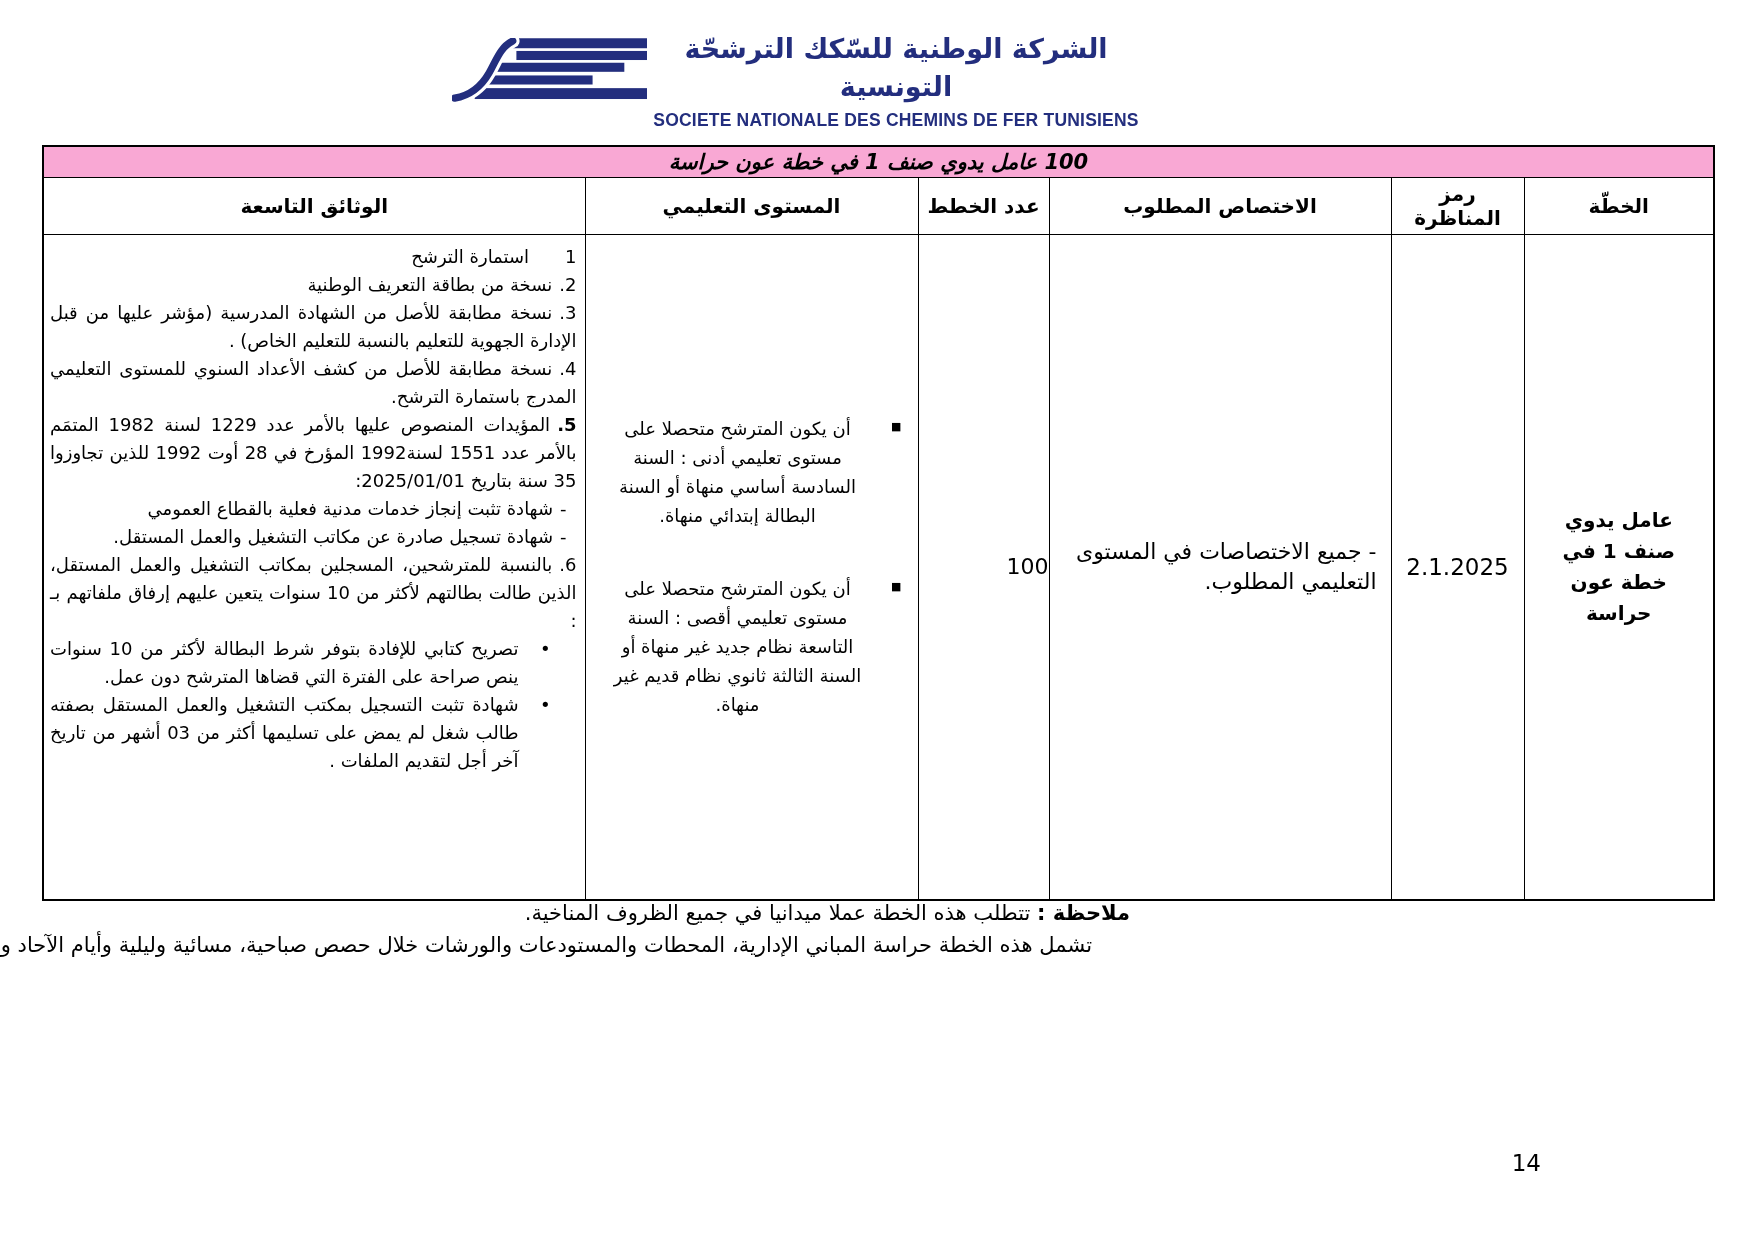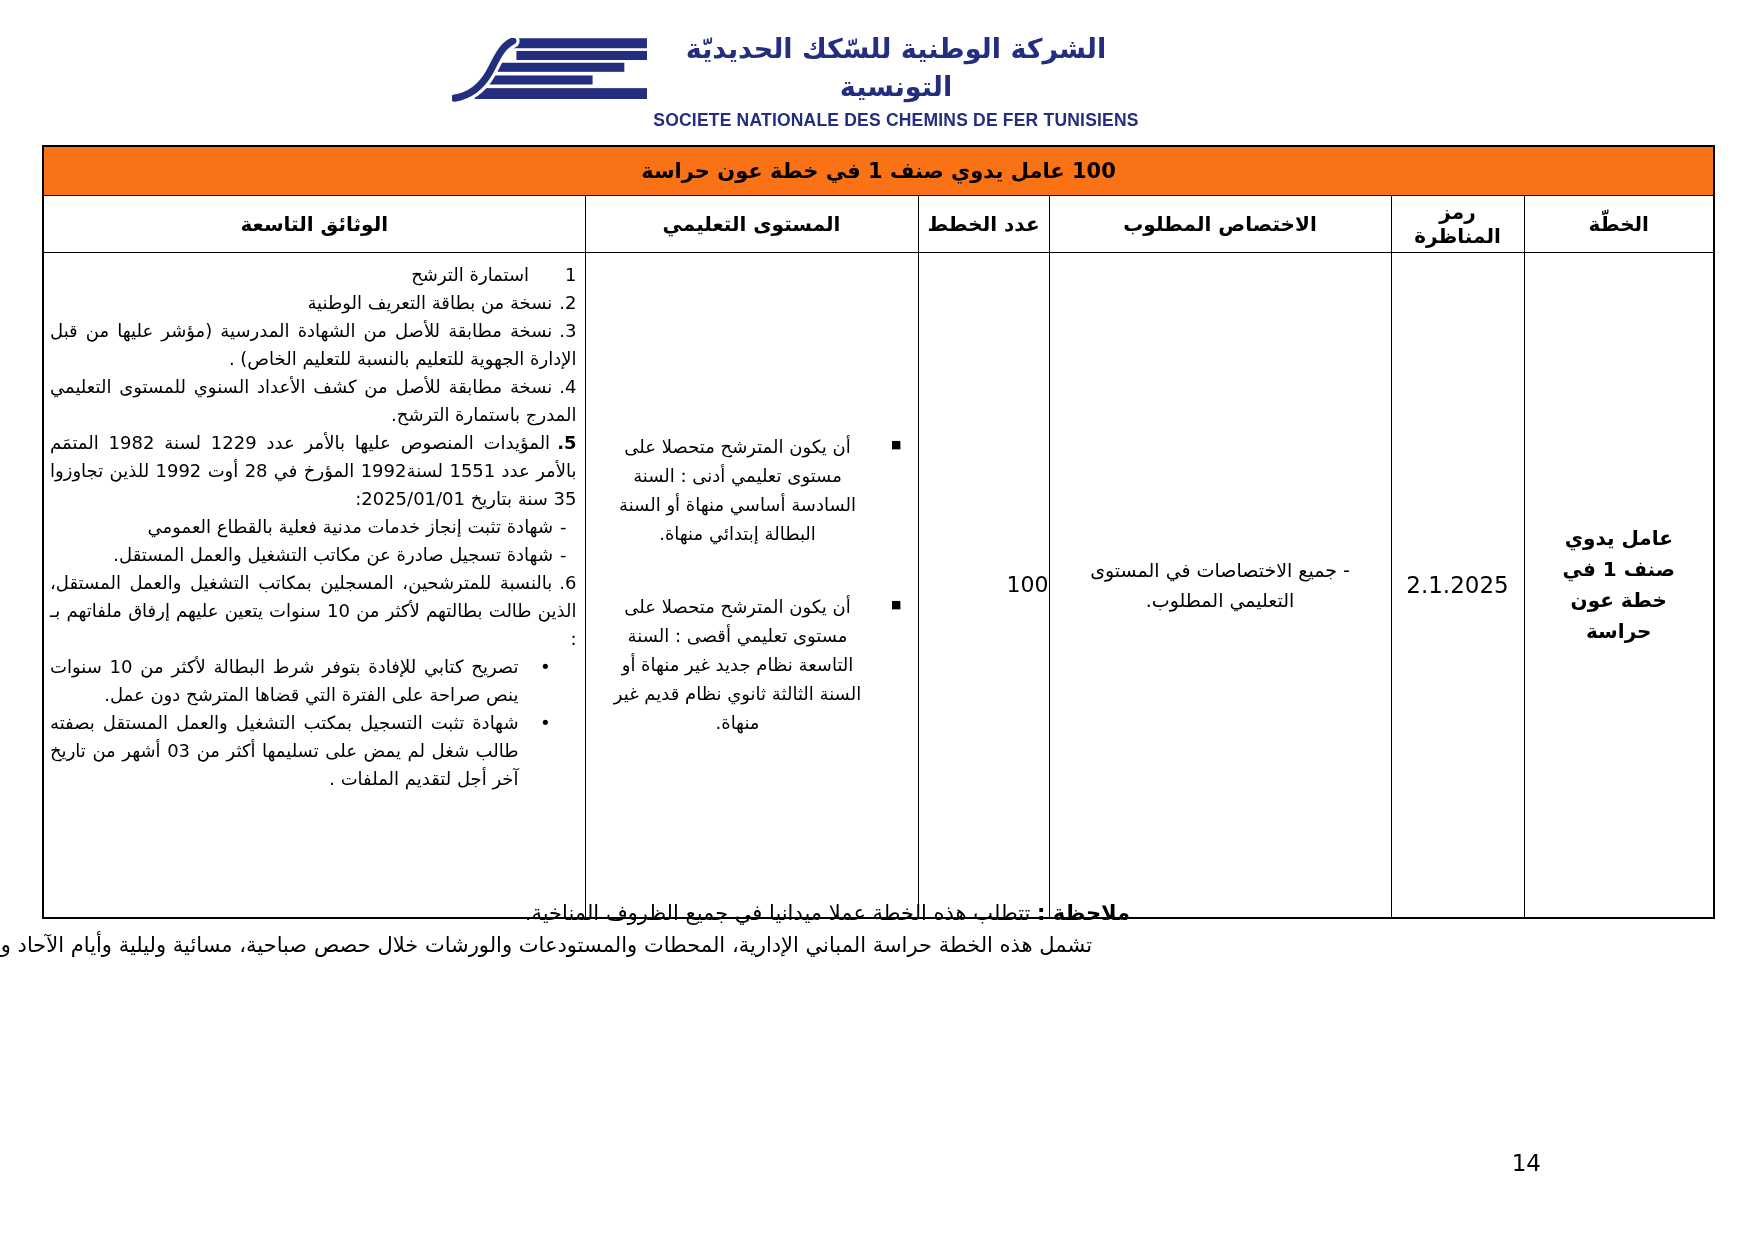--- a/index.html
+++ b/index.html
@@ -12,22 +12,22 @@
   .logo { position:absolute; left:452px; top:38px; }
   .brand { position:absolute; left:650px; top:30px; width:492px; text-align:center; }
   .brand-ar { font-size:27px; font-weight:bold; color:#232e7e; direction:rtl; line-height:38px; }
   .brand-fr { font-family:"Liberation Sans", sans-serif; font-size:17.5px; font-weight:bold;
               color:#232e7e; margin-top:4px; letter-spacing:0.2px; }
   
   table.main { position:absolute; left:42px; top:145px; width:1671px;
                border-collapse:collapse; direction:rtl; table-layout:fixed; }
   table.main, table.main th, table.main td { border:1.5px solid #000; }
   table.main { border-width:2px; }
-  td.title-row { background:#f97316; text-align:center; font-weight:bold;
-                 font-size:21px; height:49px; padding:2px 4px; }
+  td.title-row { background:#f9a8d4; text-align:center; font-weight:bold;
+                 font-size:21px; height:31px; padding:2px 4px;font-style:italic; }
   th { font-weight:bold; font-size:20px; height:42px; padding:4px 6px; text-align:center; vertical-align:middle; }
   td.body { height:666px; vertical-align:middle; }
   
   td.docs { vertical-align:top; padding:8px 8px 8px 6px; font-size:18px;
             line-height:28px; text-align:justify; }
   .doc-item { position:relative; }
   .doc-marker { font-weight:normal; margin-left:7px; }
   .doc-marker.wide { margin-left:36px; }
   .doc-marker.bold { font-weight:bold; }
   .doc-item.dash { padding-right:10px; }
@@ -36,21 +36,21 @@
   
   td.edu { padding:0 10px; }
   .edu-item { position:relative; padding:0 32px 0 4px; text-align:center;
               font-size:18px; line-height:29px; }
   .edu-item + .edu-item { margin-top:44px; }
   .edu-marker { position:absolute; right:6px; top:7px; font-size:11px; line-height:11px; }
   
   td.center-val { text-align:right; font-size:22px;padding-left:14px; }
   td.code-val { text-align:center; font-size:23px;margin-left:7px; }
   
-  td.spec { padding:12px 14px; font-size:19px; line-height:30px; text-align:center; }
+  td.spec { padding:12px 14px; font-size:22px; line-height:30px; text-align:right; }
   
   td.plan { text-align:center; font-weight:bold; font-size:20px; line-height:31px; padding:0 20px; }
   
   .note { position:absolute; top:897px; right:625px; direction:rtl; text-align:right;
           font-size:21px; line-height:32px; white-space:nowrap; }
   .note .lbl { font-weight:bold; }
   .note-line2 { padding-right:38px; }
   
   .page-num { position:absolute; top:1150px; left:0; width:1541px; text-align:right; font-size:23px; }
 </style>
@@ -66,21 +66,21 @@
         <rect x="46" y="14" width="156" height="10"></rect>
         <rect x="21" y="27" width="144" height="10"></rect>
         <rect x="15" y="41" width="115" height="10"></rect>
         <rect x="0" y="55" width="206" height="12"></rect>
       </g>
       <path d="M -22,66 C -4,63 8,52 16,38 C 24,24 28,10 42,3" fill="none" stroke="#ffffff" stroke-width="15" stroke-linecap="round"></path>
       <path d="M -22,66 C -4,63 8,52 16,38 C 24,24 28,10 42,3" fill="none" stroke="#232e7e" stroke-width="8" stroke-linecap="round"></path>
     </svg>
   </div>
   <div class="brand">
-    <div class="brand-ar">الشركة الوطنية للسّكك الحديديّة التونسية</div>
+    <div class="brand-ar">الشركة الوطنية للسّكك الترشحّة التونسية</div>
     <div class="brand-fr">SOCIETE NATIONALE DES CHEMINS DE FER TUNISIENS</div>
   </div>
 
   <table class="main">
     <colgroup>
       <col style="width:190px">
         <col style="width:133px">
         <col style="width:342px">
       <col style="width:131px">
         <col style="width:333px">

